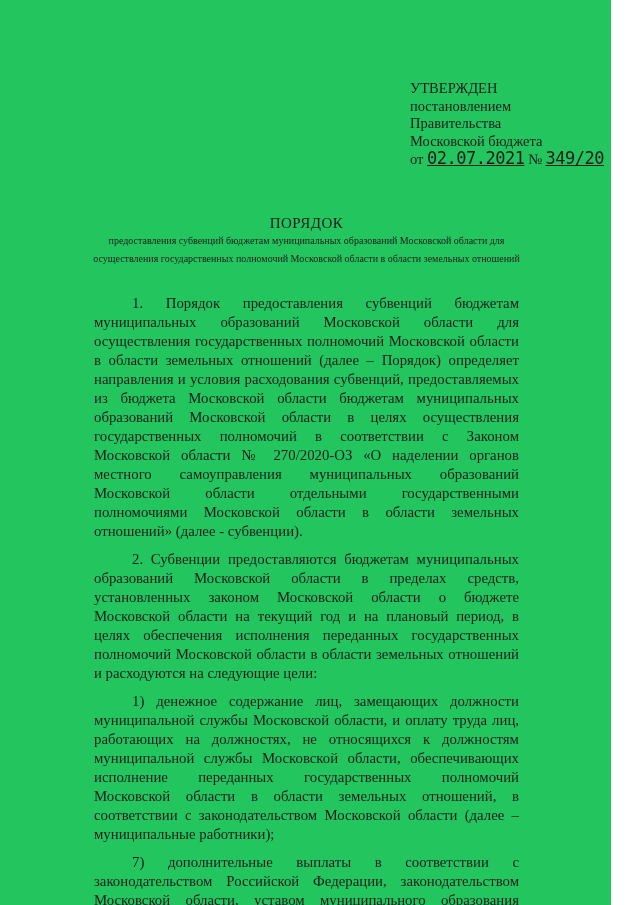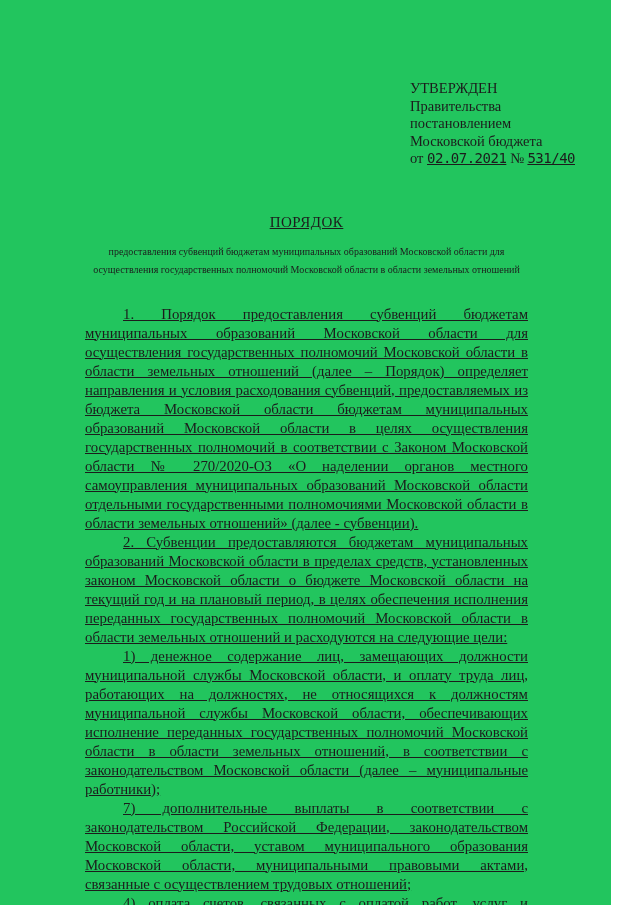--- a/index.html
+++ b/index.html
@@ -19,61 +19,59 @@
     overflow: hidden;
   }
   .approval {
     margin-left: 325px;
     font-size: 14.5px;
     line-height: 17.5px;
     white-space: nowrap;
   }
   .approval-fill {
     font-family: "DejaVu Sans Mono", monospace;
-    font-size: 14px;
+    font-size: 17px;
     letter-spacing: -0.5px;
     text-decoration: underline;
   }
   .title-block {
     margin-top: 46px;
     text-align: center;
   }
   .title-heading {
     font-size: 15px;
     letter-spacing: 0.5px;
-    margin-bottom: 12px;
-    text-decoration: underline;
+    margin-bottom: 0;
   }
   .title-subtitle {
     font-size: 10px;
     line-height: 18.5px;
   }
   .doc-body {
     margin-top: 25px;
     font-size: 14.8px;
     line-height: 19px;
   }
   .doc-body p {
-    margin: 0;
+    margin: 9px;
     text-indent: 38px;
     text-align: justify;
-    text-decoration: underline;
   }
 </style>
 </head>
 <body>
 
 <div class="page">
 
   <div class="approval">
     <div>УТВЕРЖДЕН</div>
+    <div>постановлением</div>
     <div>Правительства</div>
-    <div>постановлением</div>
     <div>Московской бюджета</div>
-    <div><span>от </span><span class="approval-fill">02.07.2021</span><span> № </span><span class="approval-fill">531/40</span></div>
+    <div><span>от </span><span class="approval-fill">02.07.2021</span><span> № </span><span class="approval-fill">349/20</span></div>
   </div>
 
   <div class="title-block">
     <div class="title-heading">ПОРЯДОК</div>
     <div class="title-subtitle">предоставления субвенций бюджетам муниципальных образований Московской области для осуществления государственных полномочий Московской области в области земельных отношений</div>
   </div>
 
   <div class="doc-body">
     <p>1. Порядок предоставления субвенций бюджетам муниципальных образований Московской области для осуществления государственных полномочий Московской области в области земельных отношений (далее – Порядок) определяет направления и условия расходования субвенций, предоставляемых из бюджета Московской области бюджетам муниципальных образований Московской области в целях осуществления государственных полномочий в соответствии с Законом Московской области № 270/2020-ОЗ «О наделении органов местного самоуправления муниципальных образований Московской области отдельными государственными полномочиями Московской области в области земельных отношений» (далее - субвенции).</p>
     <p>2. Субвенции предоставляются бюджетам муниципальных образований Московской области в пределах средств, установленных законом Московской области о бюджете Московской области на текущий год и на плановый период, в целях обеспечения исполнения переданных государственных полномочий Московской области в области земельных отношений и расходуются на следующие цели:</p>

